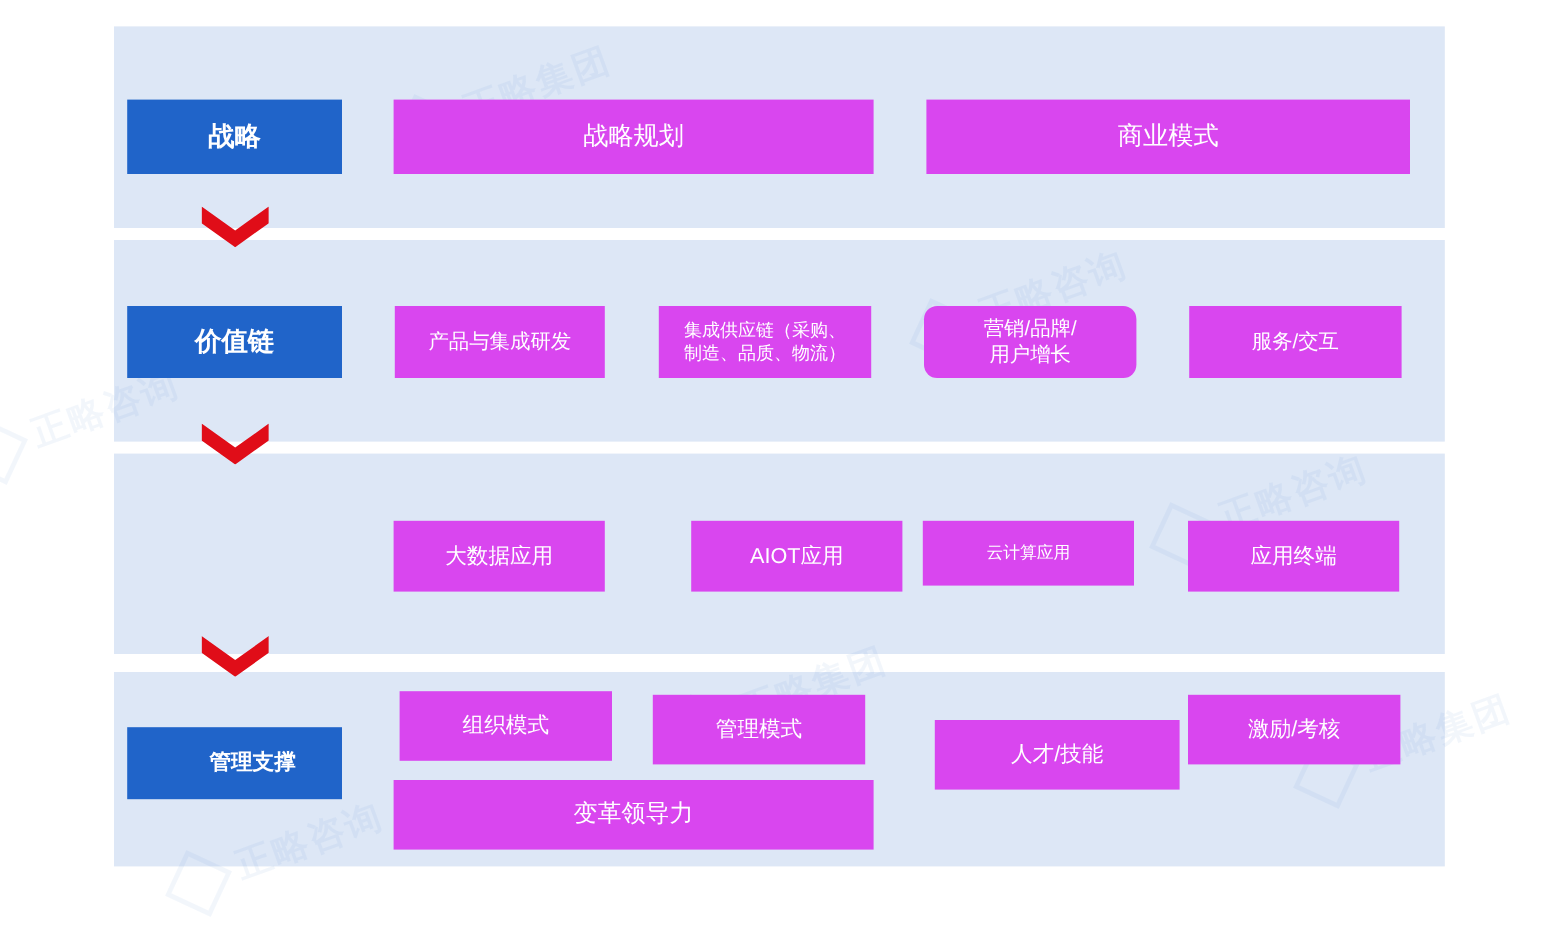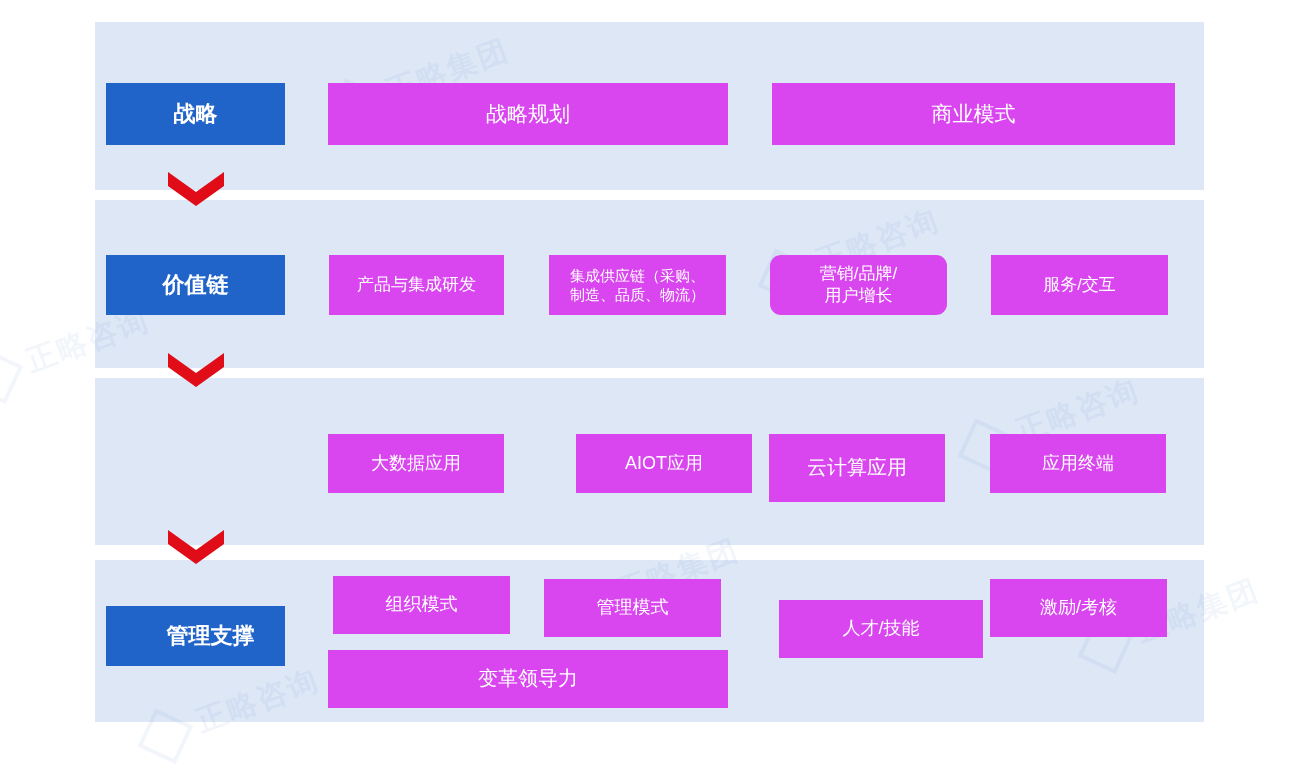--- a/index.html
+++ b/index.html
@@ -153,33 +153,33 @@
     </svg>
   </div>
 
   <div class="band" id="band-digital"></div>
 
 
   <div class="box secondary" style="left:328px; top:434px; width:176px; height:59px; font-size:18px;">大数据应用</div>
 
   <div class="box secondary" style="left:548px; top:434px; width:176px; height:59px; font-size:18px;margin-left:28px;">AIOT应用</div>
 
-  <div class="box secondary" style="left:769px; top:434px; width:176px; height:68px; font-size:20px;">云计算应用</div>
+  <div class="box secondary" style="left:769px; top:434px; width:176px; height:54px; font-size:14px;">云计算应用</div>
 
   <div class="box secondary" style="left:990px; top:434px; width:176px; height:59px; font-size:18px;">应用终端</div>
 
   <div class="chevron" style="left:168px; top:530px;">
     <svg viewBox="0 0 56 34">
       <polygon points="0,0 28,20 56,0 56,14 28,34 0,14" fill="#e00d18"></polygon>
     </svg>
   </div>
 
   <div class="band" id="band-management"></div>
 
-  <div class="box primary" style="left:106px; top:606px; width:179px; height:60px; font-size:22px;padding-left:36px;">管理支撑</div>
+  <div class="box primary" style="left:106px; top:606px; width:179px; height:60px; font-size:18px;padding-left:36px;">管理支撑</div>
 
   <div class="box secondary" style="left:333px; top:576px; width:177px; height:58px; font-size:18px;">组织模式</div>
 
   <div class="box secondary" style="left:544px; top:579px; width:177px; height:58px; font-size:18px;">管理模式</div>
 
   <div class="box secondary" style="left:779px; top:600px; width:204px; height:58px; font-size:18px;">人才/技能</div>
 
   <div class="box secondary" style="left:990px; top:579px; width:177px; height:58px; font-size:18px;">激励/考核</div>
 
   <div class="box secondary" style="left:328px; top:650px; width:400px; height:58px; font-size:20px;">变革领导力</div>

